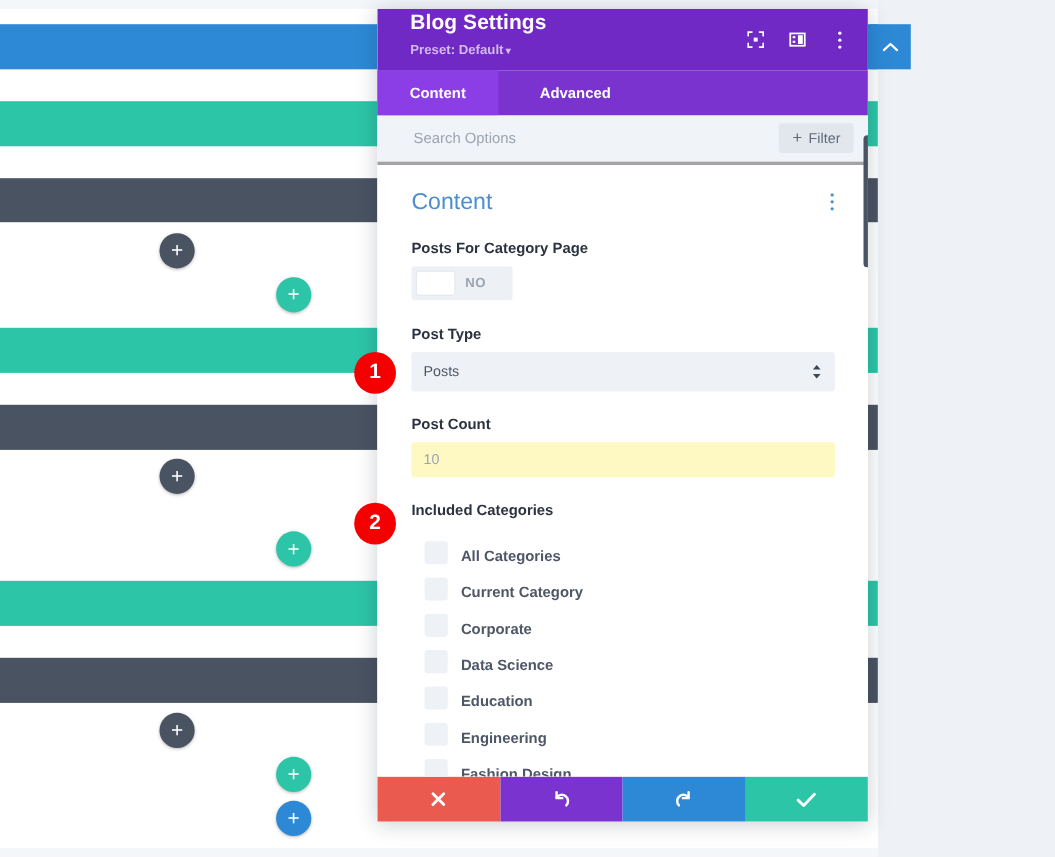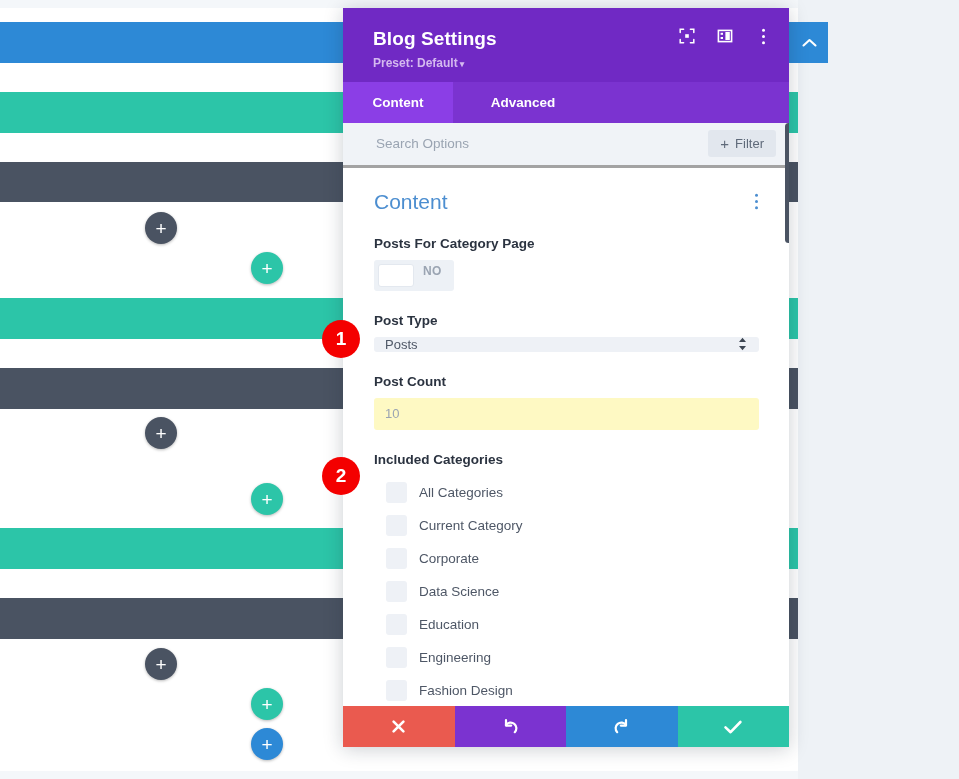--- a/index.html
+++ b/index.html
@@ -55,21 +55,21 @@
   .modal {
     position: absolute; left: 343px; top: 8px;
     width: 446px; height: 739px;
     background: #ffffff;
     box-shadow: 0 2px 18px rgba(20,30,50,.22);
     display: flex; flex-direction: column;
     overflow: hidden;
   }
   .modal-header {
     background: #7029c4; color: #fff;
-    padding: 20px 20px 12px 30px;
+    padding: 2px 20px 12px 30px;
     position: relative; flex: none;
   }
   .modal-title {
     font-size: 19px; font-weight: bold; letter-spacing: .1px; line-height: 1.2;
   }
   .modal-preset {
     font-size: 12px; font-weight: bold; color: #d4b9ef;
     margin-top: 5px;
   }
   .modal-preset .caret { font-size: 9px; margin-left: 2px; }
@@ -124,55 +124,55 @@
     color: #4c8ed0; font-size: 21px; font-weight: normal;
   }
   .dots-v { color: #4c8ed0; cursor: pointer; display:flex; align-items:center; }
 
   .field { margin-bottom: 22px; }
   .field-label {
     font-size: 13.5px; color: #2b3340; font-weight: bold; margin-bottom: 9px;
   }
 
   .toggle-wrap {
-    display: inline-flex; 
-    background: #edf1f6; border-radius: 3px; padding: 4px 12px 4px 4px;
+    display: inline-flex; align-items: center;
+    background: #edf1f6; border-radius: 3px; padding: 4px 24px 4px 4px;
   }
   .toggle-knob {
     width: 36px; height: 23px; background: #fff; border-radius: 3px;
     border: 1px solid #e3e8ef;
   }
   .toggle-text {
     font-size: 12px; font-weight: bold; color: #9aa4b2; margin-left: 9px;
     letter-spacing: .4px;
   }
 
   .select-box {
     position: relative; background: #eef1f6; border-radius: 3px;
-    height: 15px; display: flex; align-items: center;
+    height: 36px; display: flex; align-items: center;
     padding: 0 30px 0 11px; font-size: 13px; color: #4e5766;
     cursor: pointer;
   }
   .select-arrows {
     position: absolute; right: 12px; top: 50%; transform: translateY(-50%);
     display: flex; flex-direction: column; gap: 2px; color: #3d4653;
   }
 
   .text-input {
     background: #fef9c3; border: none; border-radius: 3px;
     height: 32px; width: 100%;
     padding: 0 11px; font-size: 13px; color: #4e5766;
     font-family: "Liberation Sans", sans-serif; outline: none;
   }
   .text-input::placeholder { color: #9aa4b2; }
 
   .cat-list { margin-top: 4px; }
   .cat-item {
-    display: flex; align-items: center; gap: 12px;
-    height: 33px; cursor: pointer;
+    display: flex; align-items: flex-end; gap: 12px;
+    height: 33px; cursor: pointer; font-weight: bold;
   }
   .cat-box {
     width: 21px; height: 21px; background: #eef1f6; border-radius: 3px; flex: none;
     margin-left: 12px;
   }
   .cat-label { font-size: 13.5px; color: #4e5766; }
 
   .panel-scroll {
     position: absolute; right: -3px; top: 0; width: 7px; height: 120px;
     background: #4a5362; border-radius: 4px;

